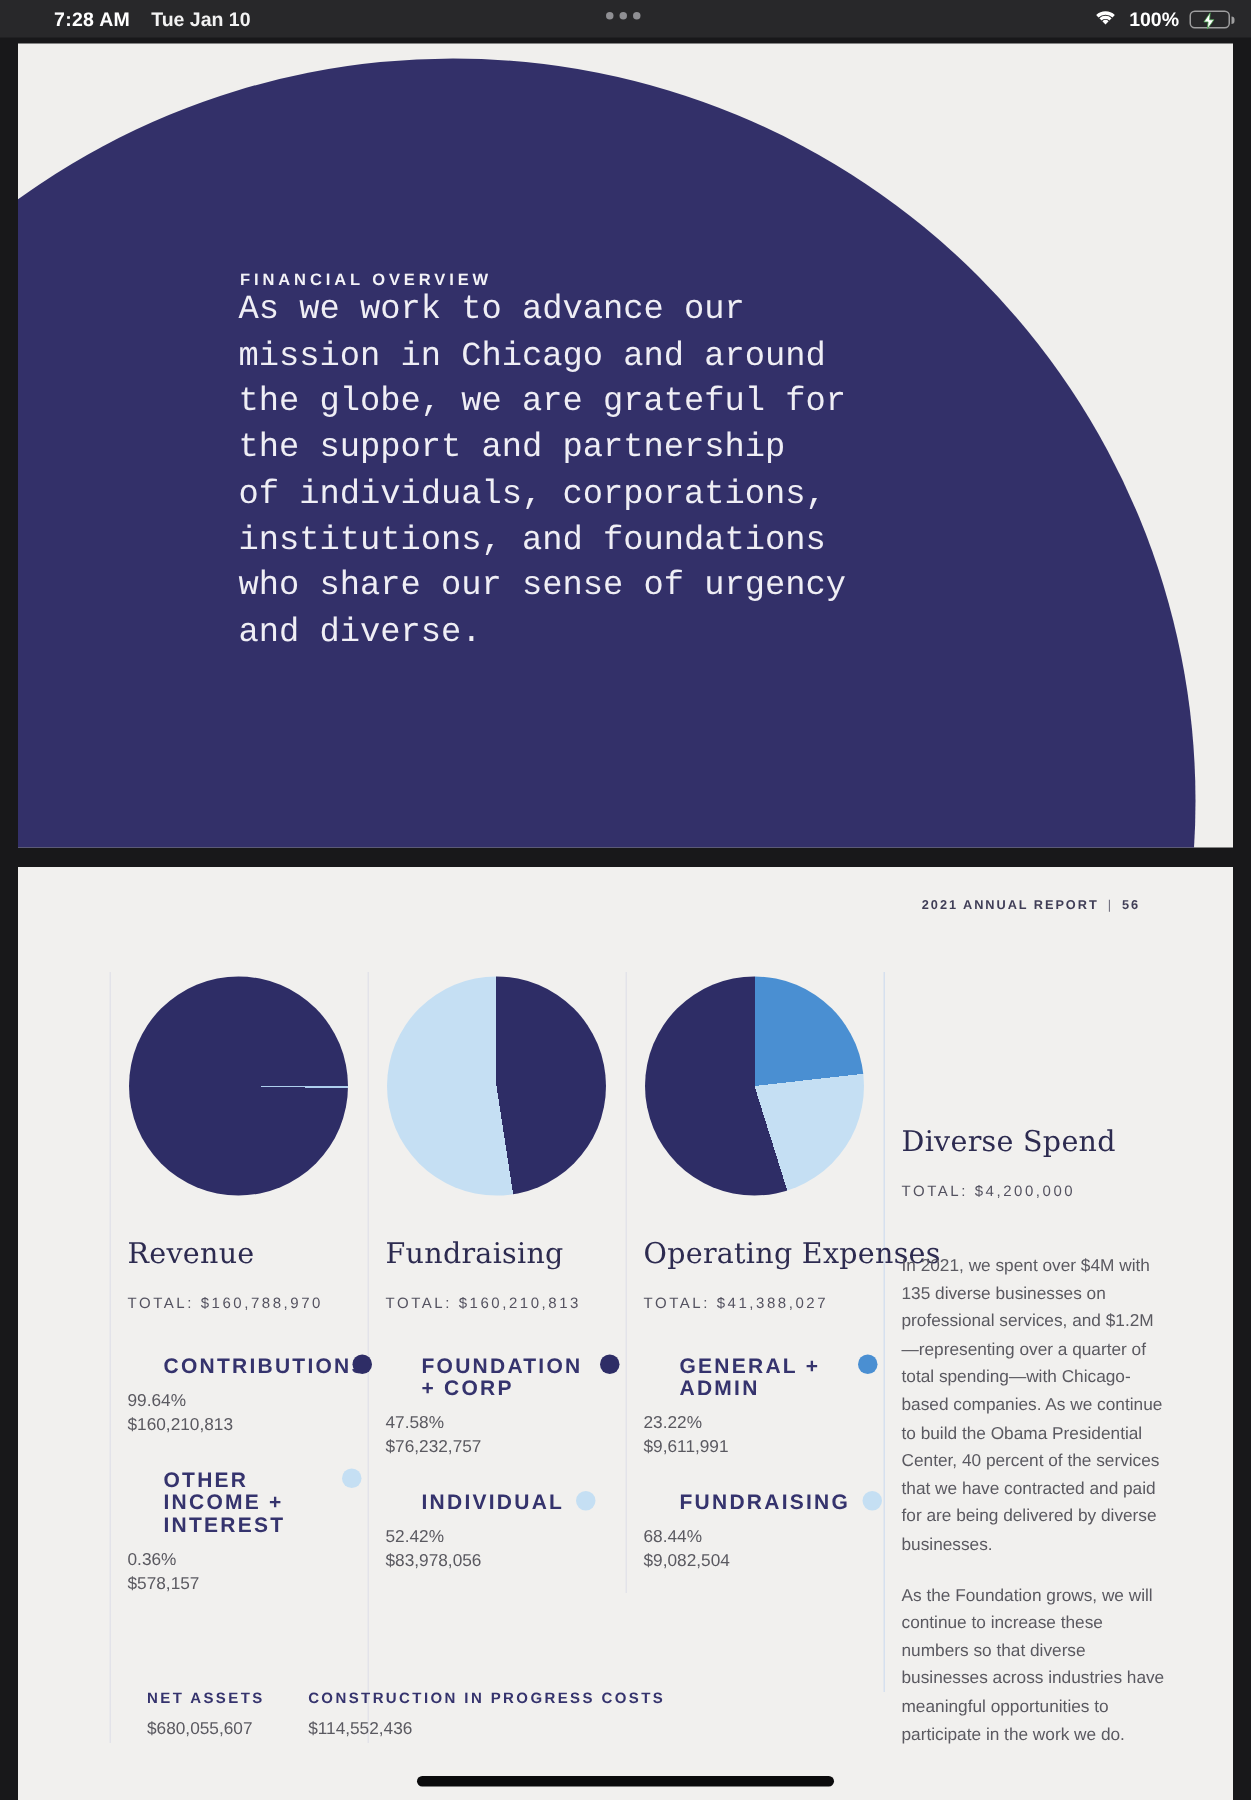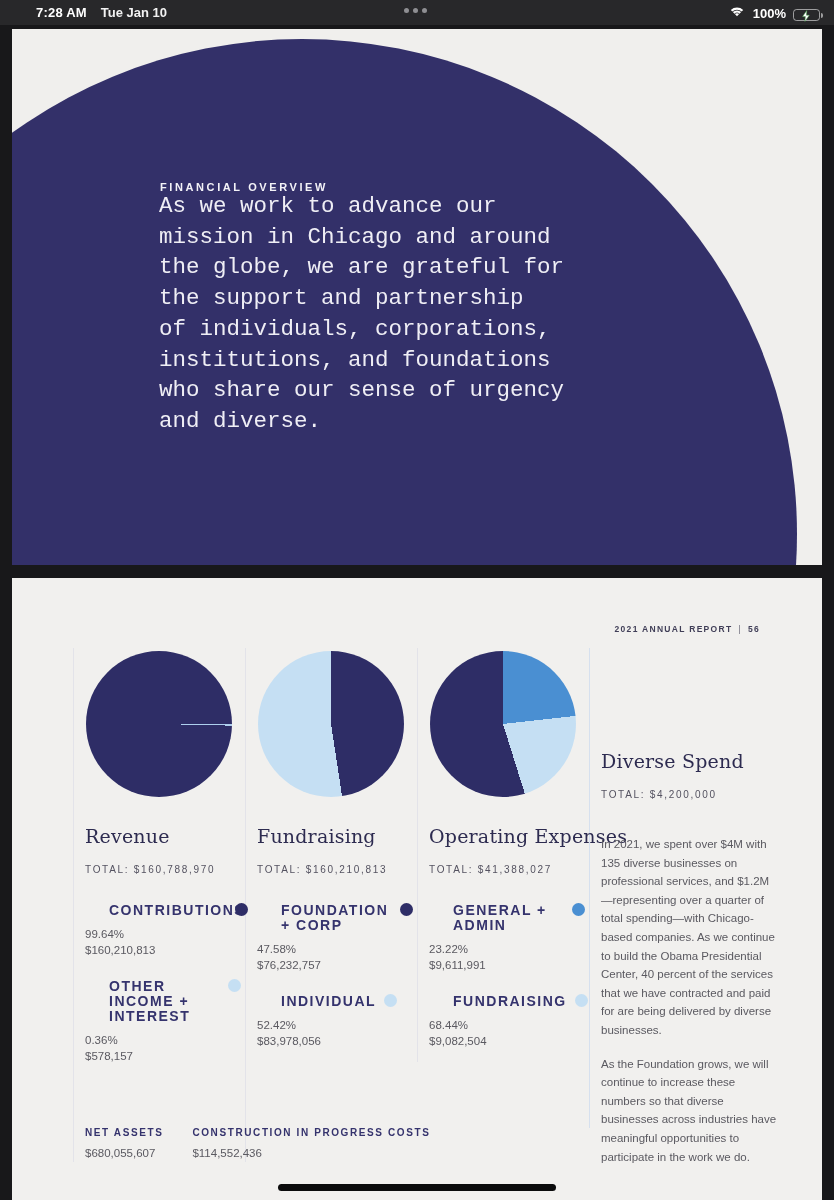--- a/index.html
+++ b/index.html
@@ -12,21 +12,21 @@
   .statusbar{
     position:absolute;left:0;top:0;width:834px;height:25px;background:#28282a;
     color:#ffffff;display:flex;align-items:center;justify-content:space-between;
     font-size:13px;
   }
   .sb-left{display:flex;gap:14px;padding-left:36px;align-items:center;}
   .sb-time{font-weight:700;letter-spacing:.2px;}
   .sb-date{font-weight:600;color:#f2f2f2;}
   .sb-center{position:absolute;left:404px;top:8px;display:flex;gap:4px;}
   .sb-center i{width:5px;height:5px;border-radius:50%;background:#8f8f93;display:block;}
-  .sb-right{display:flex;align-items:flex-end;gap:7px;padding-right:14px;}
+  .sb-right{display:flex;align-items:center;gap:7px;padding-right:14px;}
   .sb-pct{font-weight:600;}
   .battery{position:relative;width:27px;height:12px;border:1px solid rgba(255,255,255,.55);
     border-radius:3.5px;padding:1px;box-sizing:border-box;}
   .battery .fill{width:100%;height:100%;border-radius:1.5px;}
   .battery .nub{position:absolute;right:-4px;top:3px;width:2.5px;height:5px;
     background:rgba(255,255,255,.55);border-radius:0 2px 2px 0;}
   .battery svg{position:absolute;left:7px;top:0px;}
   
   .page1{
     position:absolute;left:12px;top:29px;width:810px;height:536px;
@@ -45,21 +45,21 @@
     font-family:"DejaVu Serif","Liberation Serif",serif;
     font-size:22.5px;line-height:30.7px;color:#efeef5;font-weight:400;
   }
   .headline div{white-space:nowrap;font-family:Liberation Mono, monospace;}
   
   .page2{
     position:absolute;left:12px;top:578px;width:810px;height:622px;
     background:#f1f0ee;color:#2e2c55;
   }
   .report-tag{
-    position:absolute;top:46px;right:62px;display:flex;align-items:center;gap:6px;
+    position:absolute;top:20px;right:62px;display:flex;align-items:center;gap:6px;
     font-size:8.5px;font-weight:700;letter-spacing:1.3px;color:#403e57;
   }
   .report-tag .pipe{font-weight:400;color:#6b6a7a;}
   .vdiv{position:absolute;width:1px;background:#e3e3e9;top:70px;}
   .vdiv.d1{left:61px;height:514px;}
   .vdiv.d2{left:233px;height:514px;}
   .vdiv.d3{left:405px;height:414px;}
   .vdiv.d4{left:577px;height:480px;background:#d6e0ee;}
   .col{position:absolute;top:70px;width:156px;}
   .col.c1{left:73px;} .col.c2{left:245px;} .col.c3{left:417px;}
@@ -78,21 +78,21 @@
   .legend-head{display:flex;align-items:flex-start;gap:8px;}
   .legend-label{
     font-size:14px;font-weight:700;letter-spacing:1.5px;color:#35336d;line-height:15px;
     max-width:118px;
     margin-left:24px;
   }
   .legend-head .dot{width:13px;height:13px;border-radius:50%;flex:0 0 auto;margin-top:0px;}
   .legend-vals{margin-top:8px;font-size:11.5px;color:#5a5960;line-height:16px;}
   .diverse{margin-top:35px;font-size:11.5px;line-height:18.6px;color:#5a5960;width:176px;}
   .diverse p{margin:0 0 15px 0;}
-  .footer-row{position:absolute;left:73px;top:549px;display:flex;gap:29px;}
+  .footer-row{position:absolute;left:86px;top:549px;display:flex;gap:29px;}
   .footer-label{font-size:10px;font-weight:700;letter-spacing:1.6px;color:#35336d;}
   .footer-amount{margin-top:9px;font-size:11.5px;color:#5a5960;}
   .home-indicator{
     position:absolute;left:266px;top:606px;width:278px;height:7px;border-radius:4px;
     background:#0b0b0c;
   }
 </style>
 </head>
 <body>
 

